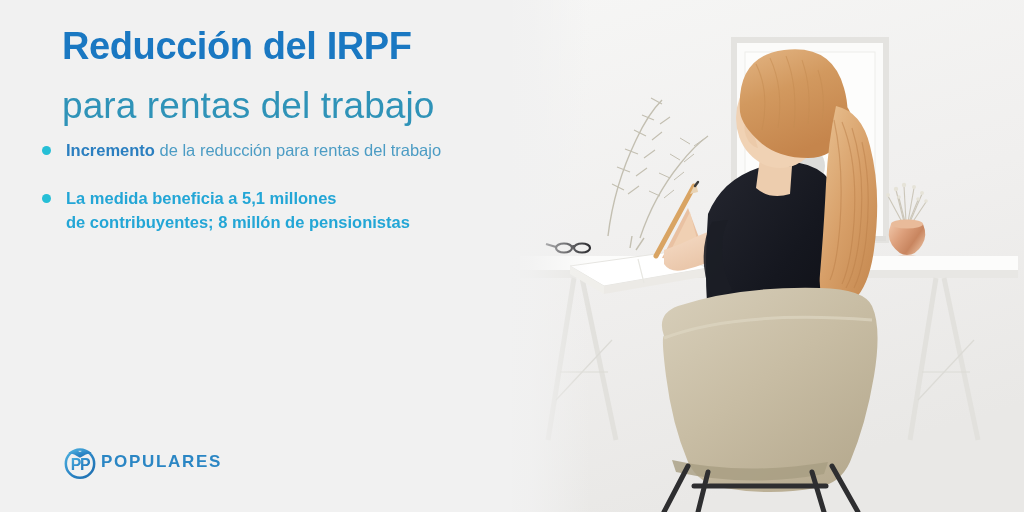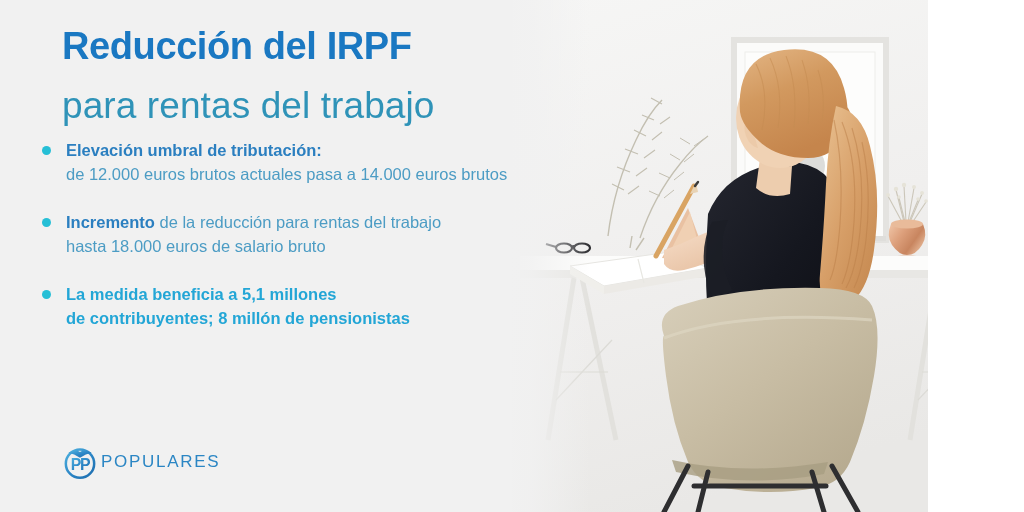--- a/index.html
+++ b/index.html
@@ -2,21 +2,21 @@
 <html><head>
 <meta charset="utf-8">
 <style>
   html, body {
     margin: 0;
     padding: 0;
     background: #ffffff;
   }
   #canvas {
     position: relative;
-    width: 928px;
+    width: 1024px;
     height: 512px;
     overflow: hidden;
     background: #f1f1f1;
     font-family: "Liberation Sans", sans-serif;
     -webkit-font-smoothing: antialiased;
   }
 
   
   #photo {
     position: absolute;
@@ -99,21 +99,21 @@
     left: 60px;
     top: 442px;
     display: flex;
     align-items: center;
     gap: 1px;
     z-index: 5;
   }
   #logo-mark { width: 40px; height: 40px; display: block; }
   #logo-text {
     font-size: 17px;
-    font-weight: 400;
+    font-weight: 700;
     color: #2b86c4;
     letter-spacing: 1.7px;
   }
 </style>
 </head>
 <body>
 
 <div id="canvas">
 
   <div id="photo">
@@ -316,37 +316,25 @@
   </div>
   <div id="photo-fade"></div>
 
   <div id="headline">
     <div class="title-line1">Reducción del IRPF</div>
     <div class="title-line2">para rentas del trabajo</div>
   </div>
 
   <div id="bullets">
 
-    <div class="bullet-row">
-      <span class="bullet-dot"></span>
-      <div class="bullet-line">
-        <span class="b-strong">Elevación umbral de tributación:</span>
-      </div>
-      <div class="bullet-line">
-        <span class="b-regular">de 12.000 euros brutos actuales pasa a 14.000 euros brutos</span>
-      </div>
-    </div>
 
     <div class="bullet-row">
       <span class="bullet-dot"></span>
       <div class="bullet-line">
         <span class="b-strong">Incremento</span><span class="b-regular"> de la reducción para rentas del trabajo</span>
-      </div>
-      <div class="bullet-line">
-        <span class="b-regular">hasta 18.000 euros de salario bruto</span>
       </div>
     </div>
 
     <div class="bullet-row">
       <span class="bullet-dot"></span>
       <div class="bullet-line">
         <span class="b-cyan">La medida beneficia a 5,1 millones</span>
       </div>
       <div class="bullet-line">
         <span class="b-cyan">de contribuyentes; 8 millón de pensionistas</span>

